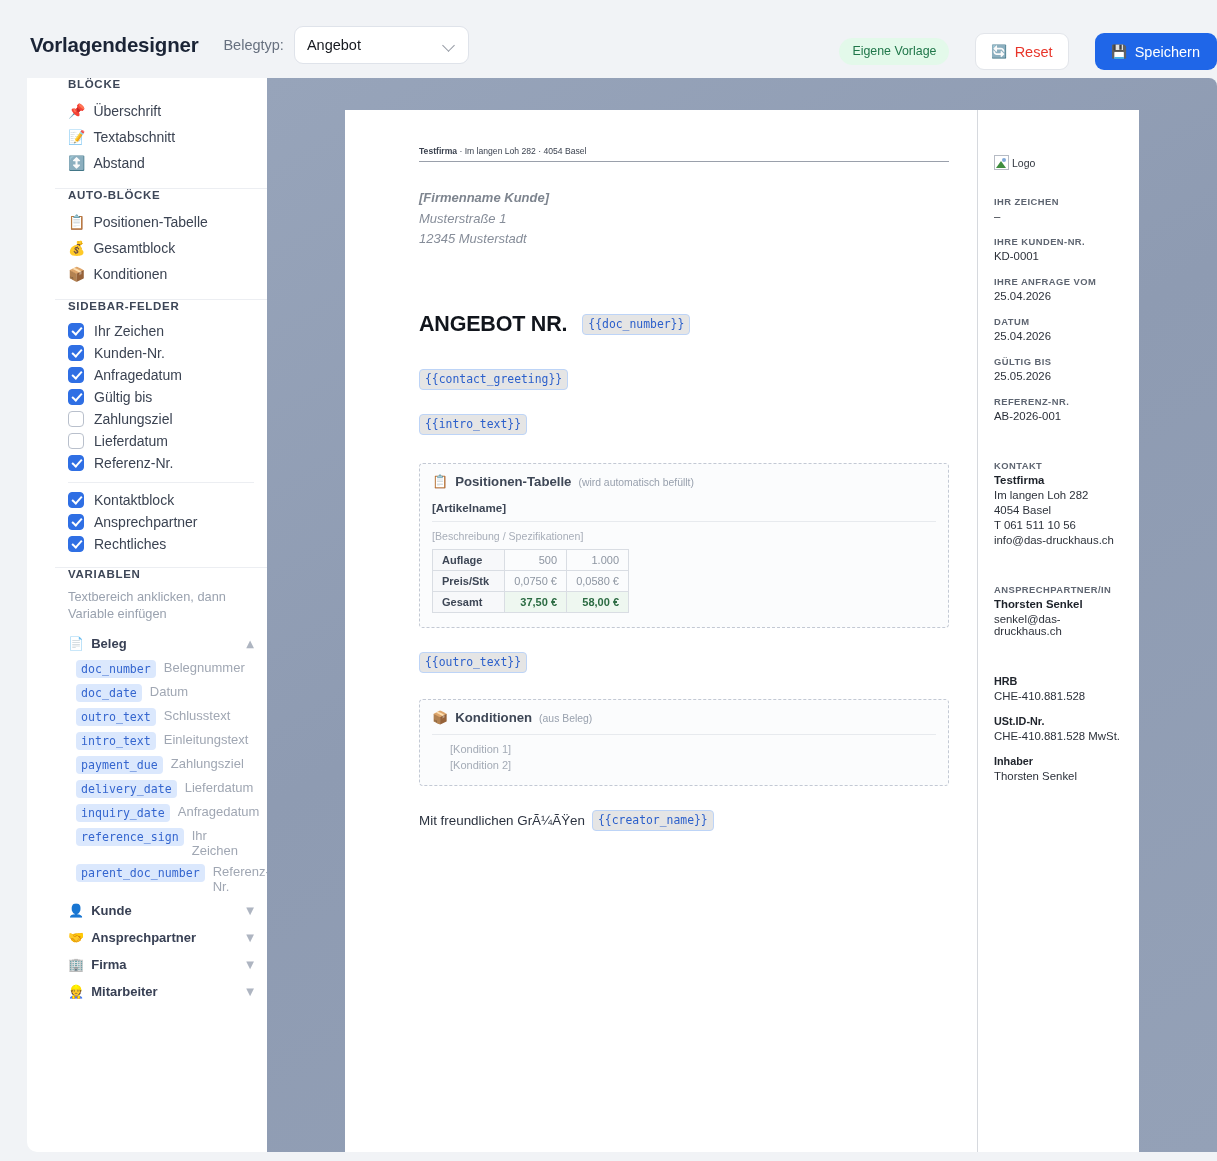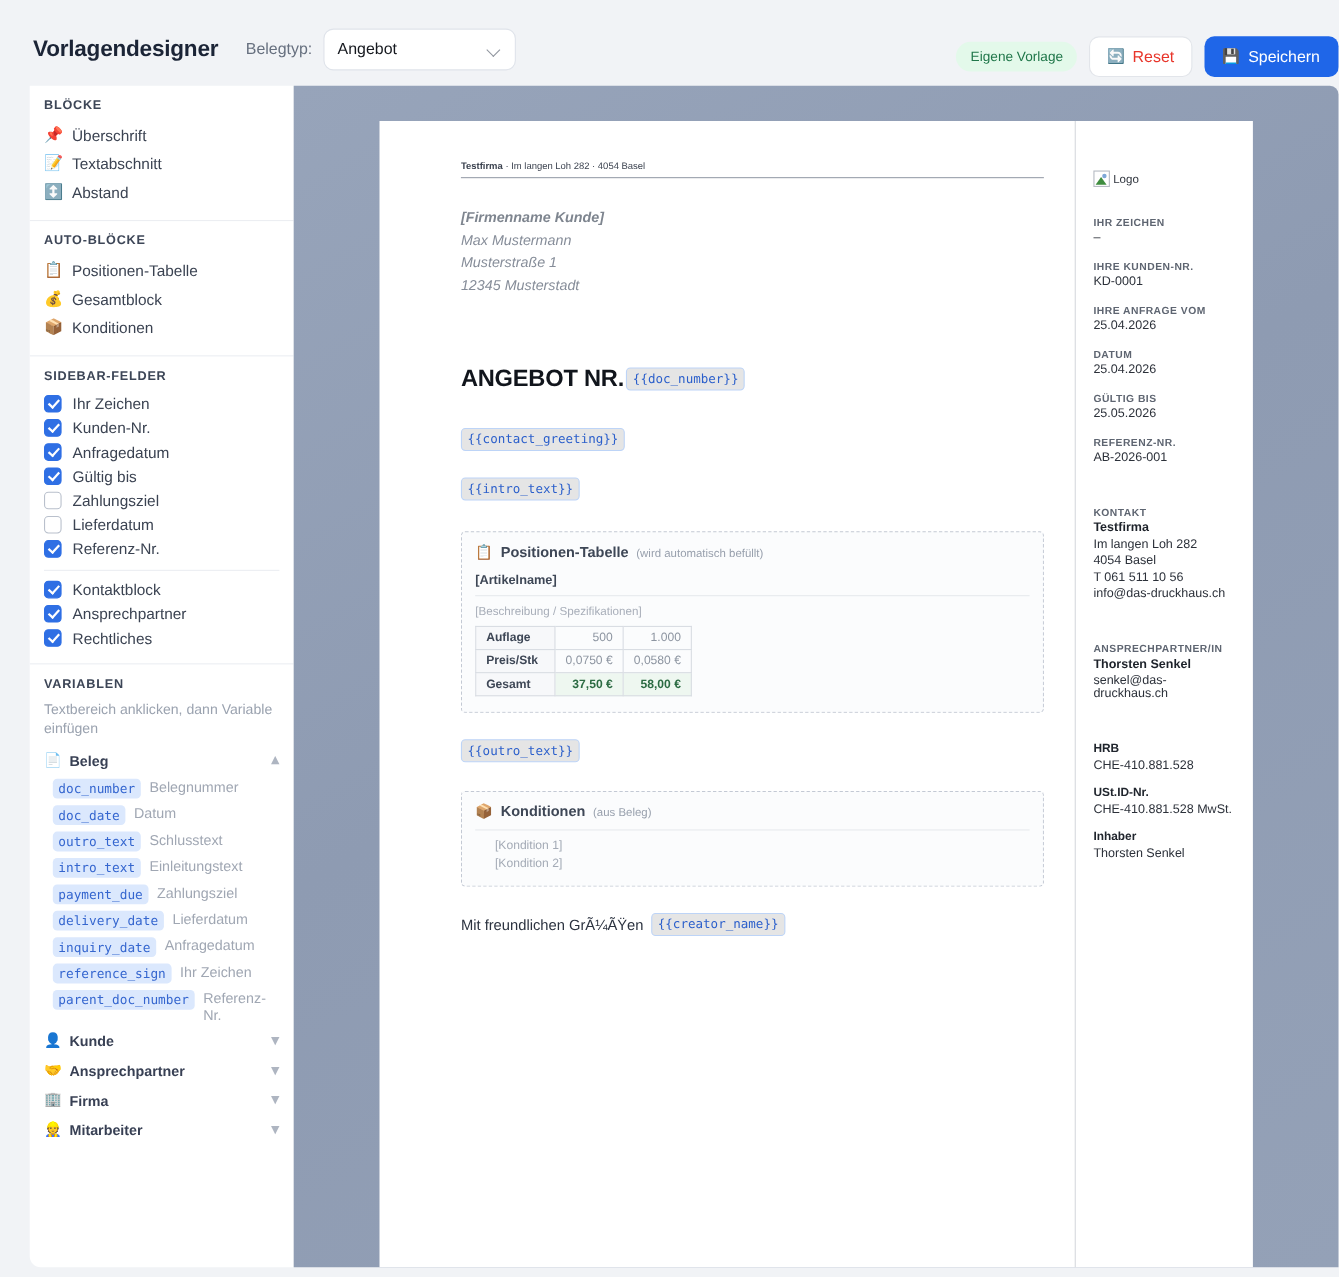--- a/index.html
+++ b/index.html
@@ -39,21 +39,21 @@
   .chev { width: 13px; height: 13px; position: relative; opacity: .6; }
   .chev:before {
     content: ""; position: absolute; left: 1px; top: 2px;
     width: 8px; height: 8px;
     border-right: 1.6px solid #4a5363;
     border-bottom: 1.6px solid #4a5363;
     transform: rotate(45deg);
   }
   .topbar-right {
     position: absolute; right: 0px; top: 33px;
-    display: flex; align-items: center; gap: 11px;
+    display: flex; align-items: center; gap: 26px;
   }
   .pill-eigene {
     background: #e3f9ea; color: #20774a;
     font-size: 12.4px; border-radius: 14px;
     padding: 6px 13px 7px;
   }
   .btn-reset {
     display: flex; align-items: center; gap: 7px;
     background: #ffffff; border: 1px solid #e2e5ea;
     border-radius: 9px; height: 37px; padding: 0 15px;
@@ -71,21 +71,21 @@
   .body-wrap { display: flex; height: 1083px; position: relative; }
 
   
   .sidebar {
     position: absolute; left: 27px; top: 0;
     width: 240px; height: 1074px;
     background: #ffffff;
     border-radius: 0 0 0 10px;
     overflow: hidden;
   }
-  .sb-section { padding: 12px 0 12px; border-bottom: 1px solid #eceef2; }
+  .sb-section { padding: 0 0 12px; border-bottom: 1px solid #eceef2; margin-left: 28px; }
   .sb-section:last-child { border-bottom: none; }
   .sb-head {
     font-size: 11.5px; font-weight: bold; letter-spacing: .7px;
     color: #3d4657; padding: 0 13px 8px;
     text-transform: uppercase;
   }
   .sb-item {
     display: flex; align-items: center; gap: 8px;
     padding: 5px 13px; font-size: 14px; color: #3b4352;
   }
@@ -157,21 +157,21 @@
   
   .sender-line {
     font-size: 8.6px; color: #3c4350;
     border-bottom: 1px solid #9aa0ab;
     padding-bottom: 5px;
   }
   .sender-line b { font-weight: bold; }
   .addr { margin-top: 26px; font-style: italic; color: #868d99; font-size: 13px; line-height: 1.58; }
   .addr .first { font-weight: bold; color: #7e858f; }
 
-  .doc-title-row { margin-top: 62px; display: flex; align-items: center; gap: 2px; }
+  .doc-title-row { margin-top: 62px; display: flex; align-items: center; gap: 15px; }
   .doc-title { font-size: 21.5px; font-weight: bold; color: #11151c; letter-spacing: -0.2px; }
   .ph {
     display: inline-block;
     background: #e5e5e5; border: 1px solid #bdd4f7;
     border-radius: 4px; padding: 2px 5px 3px;
     font-family: "DejaVu Sans Mono", monospace;
     font-size: 11.4px; color: #2b5fcb;
     white-space: nowrap;
   }
   .ph-line { margin-top: 32px; }
@@ -414,21 +414,20 @@
   <div class="canvas">
     <div class="page">
 
       <div class="page-main">
         <div class="sender-line">
           <b>Testfirma</b><span> · Im langen Loh 282 · 4054 Basel</span>
         </div>
 
         <div class="addr">
           <div class="first">[Firmenname Kunde]</div>
-          <div>Max Mustermann</div>
           <div>Musterstraße 1</div>
           <div>12345 Musterstadt</div>
         </div>
 
         <div class="doc-title-row">
           <span class="doc-title">ANGEBOT NR.</span>
           <span class="ph">{{doc_number}}</span>
         </div>
 
         <div class="ph-line">

